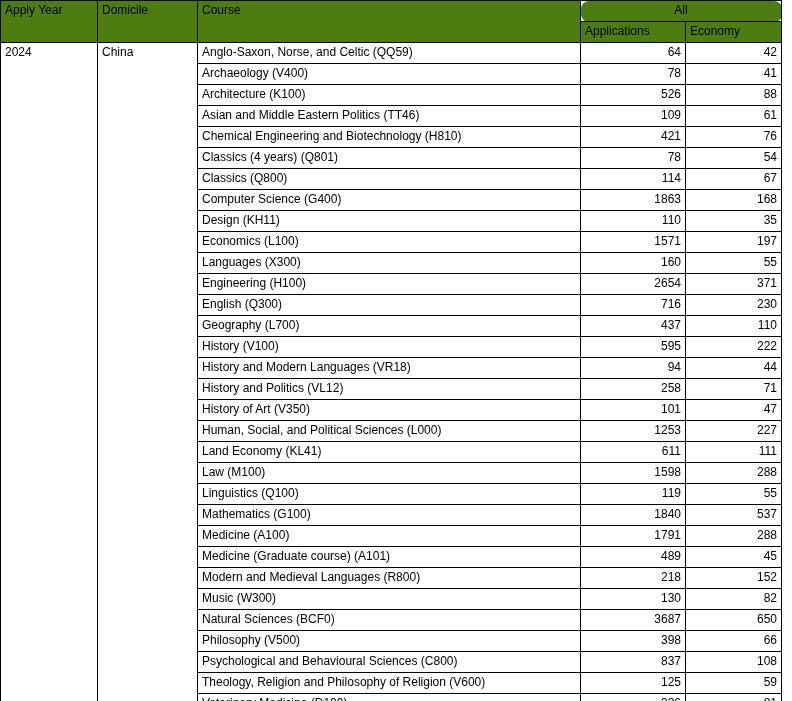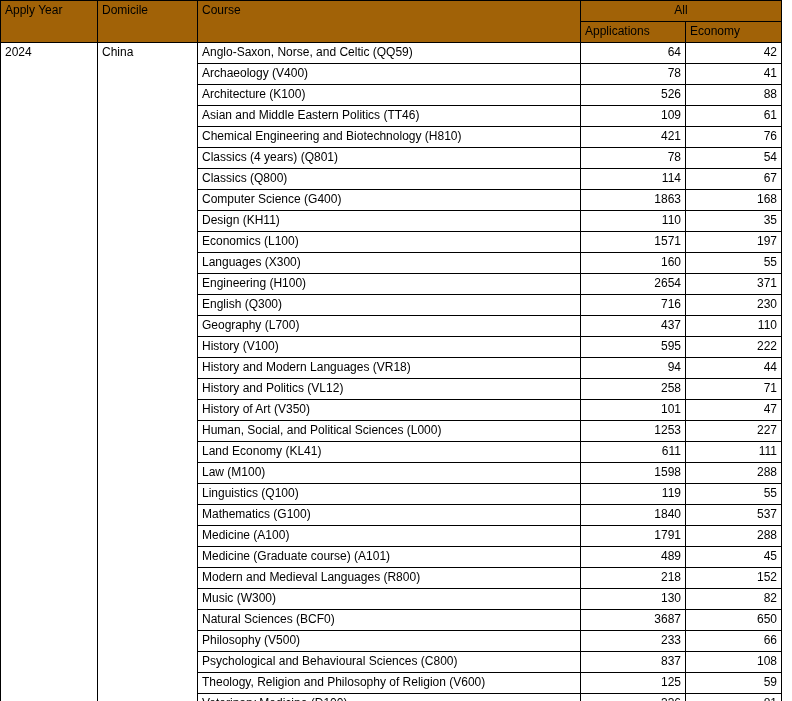--- a/index.html
+++ b/index.html
@@ -31,26 +31,27 @@
     padding: 1px 4px;
     font-weight: normal;
     font-size: 12px;
     line-height: 16px;
     height: 18px;
     vertical-align: top;
     white-space: nowrap;
     overflow: hidden;
   }
   thead th {
-    background: #a16207;
+    background: #4d7c0f;
     text-align: left;
     vertical-align: top;
   }
   th.col-all {
     text-align: center;
+    border-radius: 8px;
   }
   th.num-head {
     text-align: left;
   }
   td.num {
     text-align: right;
   }
   td.merged {
     vertical-align: top;
   }
@@ -222,21 +223,21 @@
           <td class="num">130</td>
           <td class="num">82</td>
         </tr>
         <tr>
           <td>Natural Sciences (BCF0)</td>
           <td class="num">3687</td>
           <td class="num">650</td>
         </tr>
         <tr>
           <td>Philosophy (V500)</td>
-          <td class="num">233</td>
+          <td class="num">398</td>
           <td class="num">66</td>
         </tr>
         <tr>
           <td>Psychological and Behavioural Sciences (C800)</td>
           <td class="num">837</td>
           <td class="num">108</td>
         </tr>
         <tr>
           <td>Theology, Religion and Philosophy of Religion (V600)</td>
           <td class="num">125</td>

